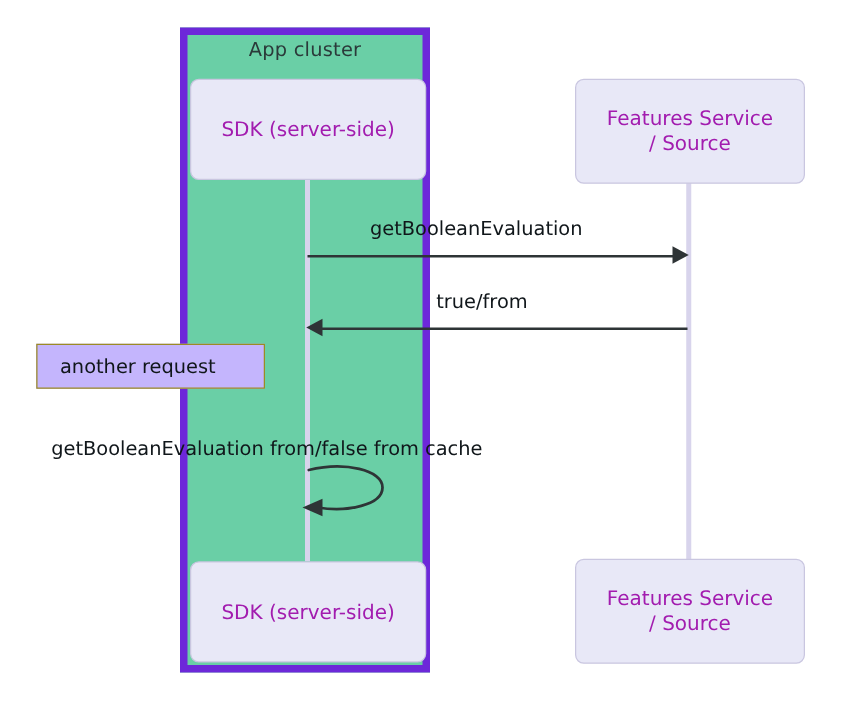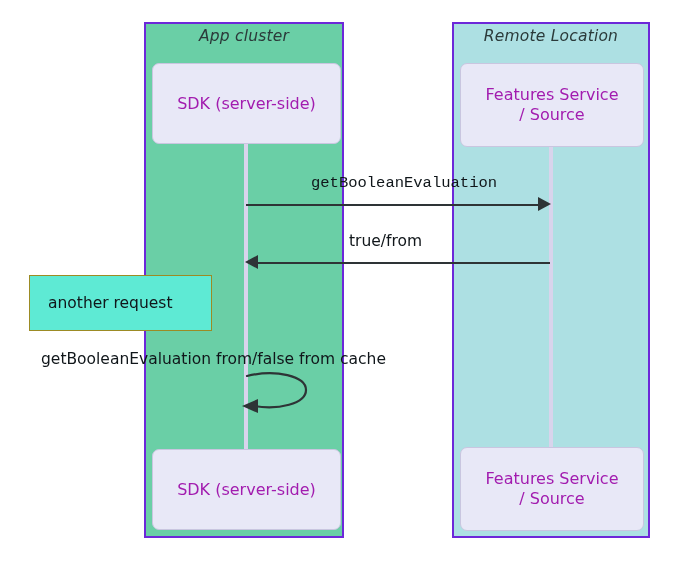--- a/index.html
+++ b/index.html
@@ -17,22 +17,21 @@
     position: relative;
     width: 690px;
     height: 561px;
     background: #ffffff;
   }
 
   
   .panel {
     position: absolute;
     box-sizing: border-box;
-    border: 2px solid #6d28d9;
-    font-style: italic;
+    border: 6px solid #6d28d9;
   }
   #panel-app {
     left: 144px;
     top: 22px;
     width: 200px;
     height: 516px;
     background: #6ACFA6;
   }
   #panel-remote {
     left: 452px;
@@ -119,63 +118,60 @@
     border-bottom: 7px solid transparent;
     border-right: 13px solid #2E3436;
   }
 
   .msg-label {
     position: absolute;
     font-size: 15.5px;
     color: #10161a;
     white-space: nowrap;
   }
-  #msg1-label { left: 311px; top: 174px; font-family: Liberation Mono, monospace; }
+  #msg1-label { left: 296px; top: 174px; }
   #msg2-label { left: 349px; top: 232px; }
   #msg3-label { left: 41px;  top: 350px; }
 
   
   #self-loop {
     position: absolute;
     left: 236px;
     top: 366px;
     width: 80px;
     height: 50px;
   }
 
   
   #note-another-request {
     position: absolute;
     left: 29px;
     top: 275px;
     width: 183px;
-    height: 56px;
+    height: 36px;
     box-sizing: border-box;
-    background: #5eead4;
+    background: #c4b5fd;
     border: 1px solid #9C8B24;
     display: flex;
     align-items: center;
     padding-left: 18px;
     font-size: 15.5px;
     color: #10161a;
     white-space: nowrap;
   }
 </style>
 </head>
 <body>
 
 <div id="stage">
 
   <div class="panel" id="panel-app">
     <div class="panel-title">App cluster</div>
   </div>
 
-  <div class="panel" id="panel-remote">
-    <div class="panel-title">Remote Location</div>
-  </div>
 
   <div class="lifeline" id="lifeline-sdk"></div>
   <div class="lifeline" id="lifeline-features"></div>
 
   <div class="actor-box" id="box-sdk-top">SDK (server-side)</div>
 
   <div class="actor-box" id="box-feat-top">Features Service
 / Source</div>
 
   <div class="actor-box" id="box-sdk-bottom">SDK (server-side)</div>

